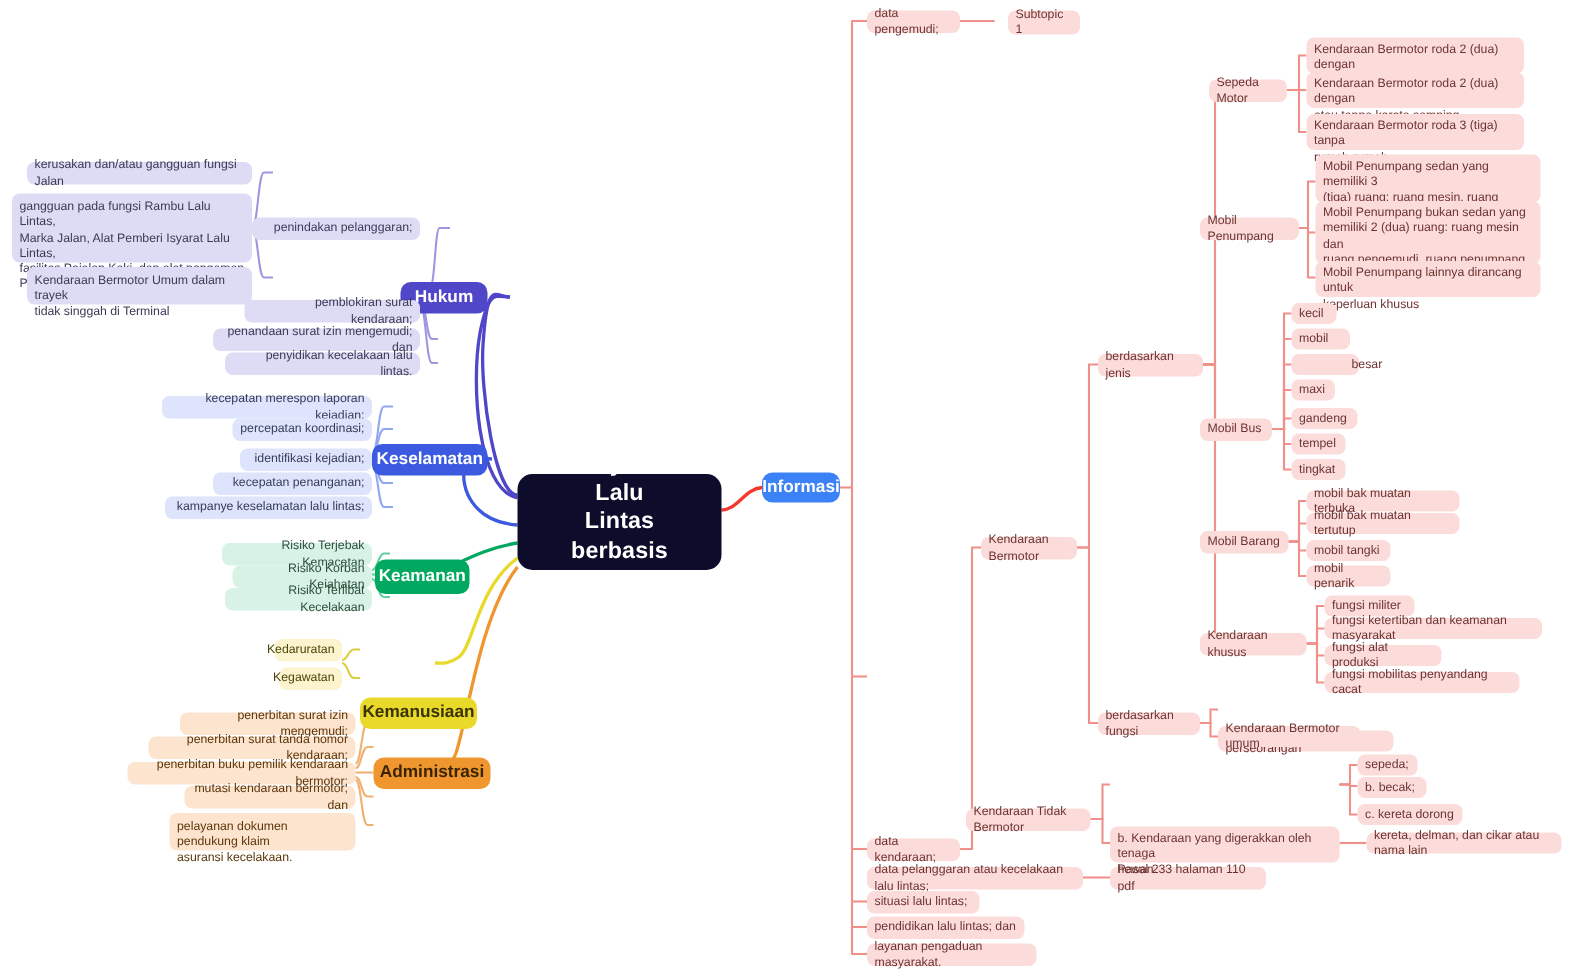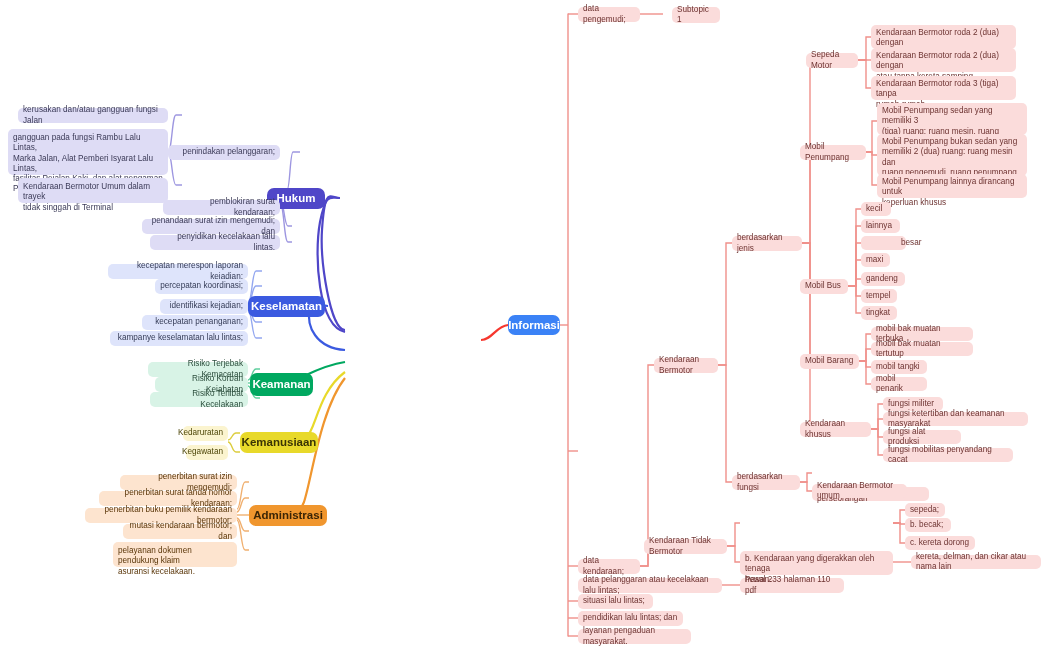--- a/index.html
+++ b/index.html
@@ -46,21 +46,21 @@
     color:#ffffff;
     font-size:11.5px;
     font-weight:700;
     border-radius:7px;
     padding:5px 9px;
     justify-content:center;
   }
   .lvl1.hukum{background:#4f46c8;}
   .lvl1.keselamatan{background:#3b5ae0;}
   .lvl1.keamanan{background:#00a860;}
-  .lvl1.kemanusiaan{background:#e8d92a;color:#3a3405;}
+  .lvl1.kemanusiaan{background:#e8d92a;color:#3a3405;margin-top:33px;}
   .lvl1.administrasi{background:#f0962e;color:#3a2405;}
   .lvl1.informasi{background:#3b82f6;}
   
   .leaf{
     font-size:8.2px;
     border-radius:5px;
     padding:3px 5px;
   }
   .leaf.p-violet{background:#dedcf5;color:#3b3a57;}
   .leaf.p-blue  {background:#dee4fb;color:#353c57;}
@@ -191,20 +191,25 @@
 
         <path d="M893,523 L900,523 L900,510 L905,510"></path>
         <path d="M893,523 L900,523 L900,524 L905,524"></path>
         <path d="M893,523 L900,523 L900,543 L905,543"></path>
 
         <path d="M893,562 L911,562"></path>
       </g>
     </g>
   </svg>
 
+  <div class="node root" style="left:345px;top:316px;width:136px;height:64px;">
+    <span>Pelayanan Lalu
+Lintas berbasis
+Elektronik</span>
+  </div>
 
   <div class="node lvl1 hukum" style="left:267px;top:188px;width:58px;height:21px;">
     <span>Hukum</span>
   </div>
   <div class="node leaf p-violet ta-r" style="left:168px;top:145px;width:112px;height:15px;">
     <span>penindakan pelanggaran;</span>
   </div>
   <div class="node leaf p-violet ta-r" style="left:163px;top:200px;width:117px;height:15px;">
     <span>pemblokiran surat kendaraan;</span>
   </div>
@@ -371,21 +376,21 @@
 keperluan khusus</span>
   </div>
 
   <div class="node leaf p-red ta-l" style="left:800px;top:279px;width:48px;height:15px;">
     <span>Mobil Bus</span>
   </div>
   <div class="node leaf p-red ta-l" style="left:861px;top:202px;width:30px;height:14px;">
     <span>kecil</span>
   </div>
   <div class="node leaf p-red ta-l" style="left:861px;top:219px;width:39px;height:14px;">
-    <span>lainnya</span>
+    <span>mobil</span>
   </div>
   <div class="node leaf p-red ta-l" style="left:861px;top:236px;width:16px;height:14px;padding-left:40px;">
     <span>besar</span>
   </div>
   <div class="node leaf p-red ta-l" style="left:861px;top:253px;width:29px;height:14px;">
     <span>maxi</span>
   </div>
   <div class="node leaf p-red ta-l" style="left:861px;top:272px;width:44px;height:14px;">
     <span>gandeng</span>
   </div>

